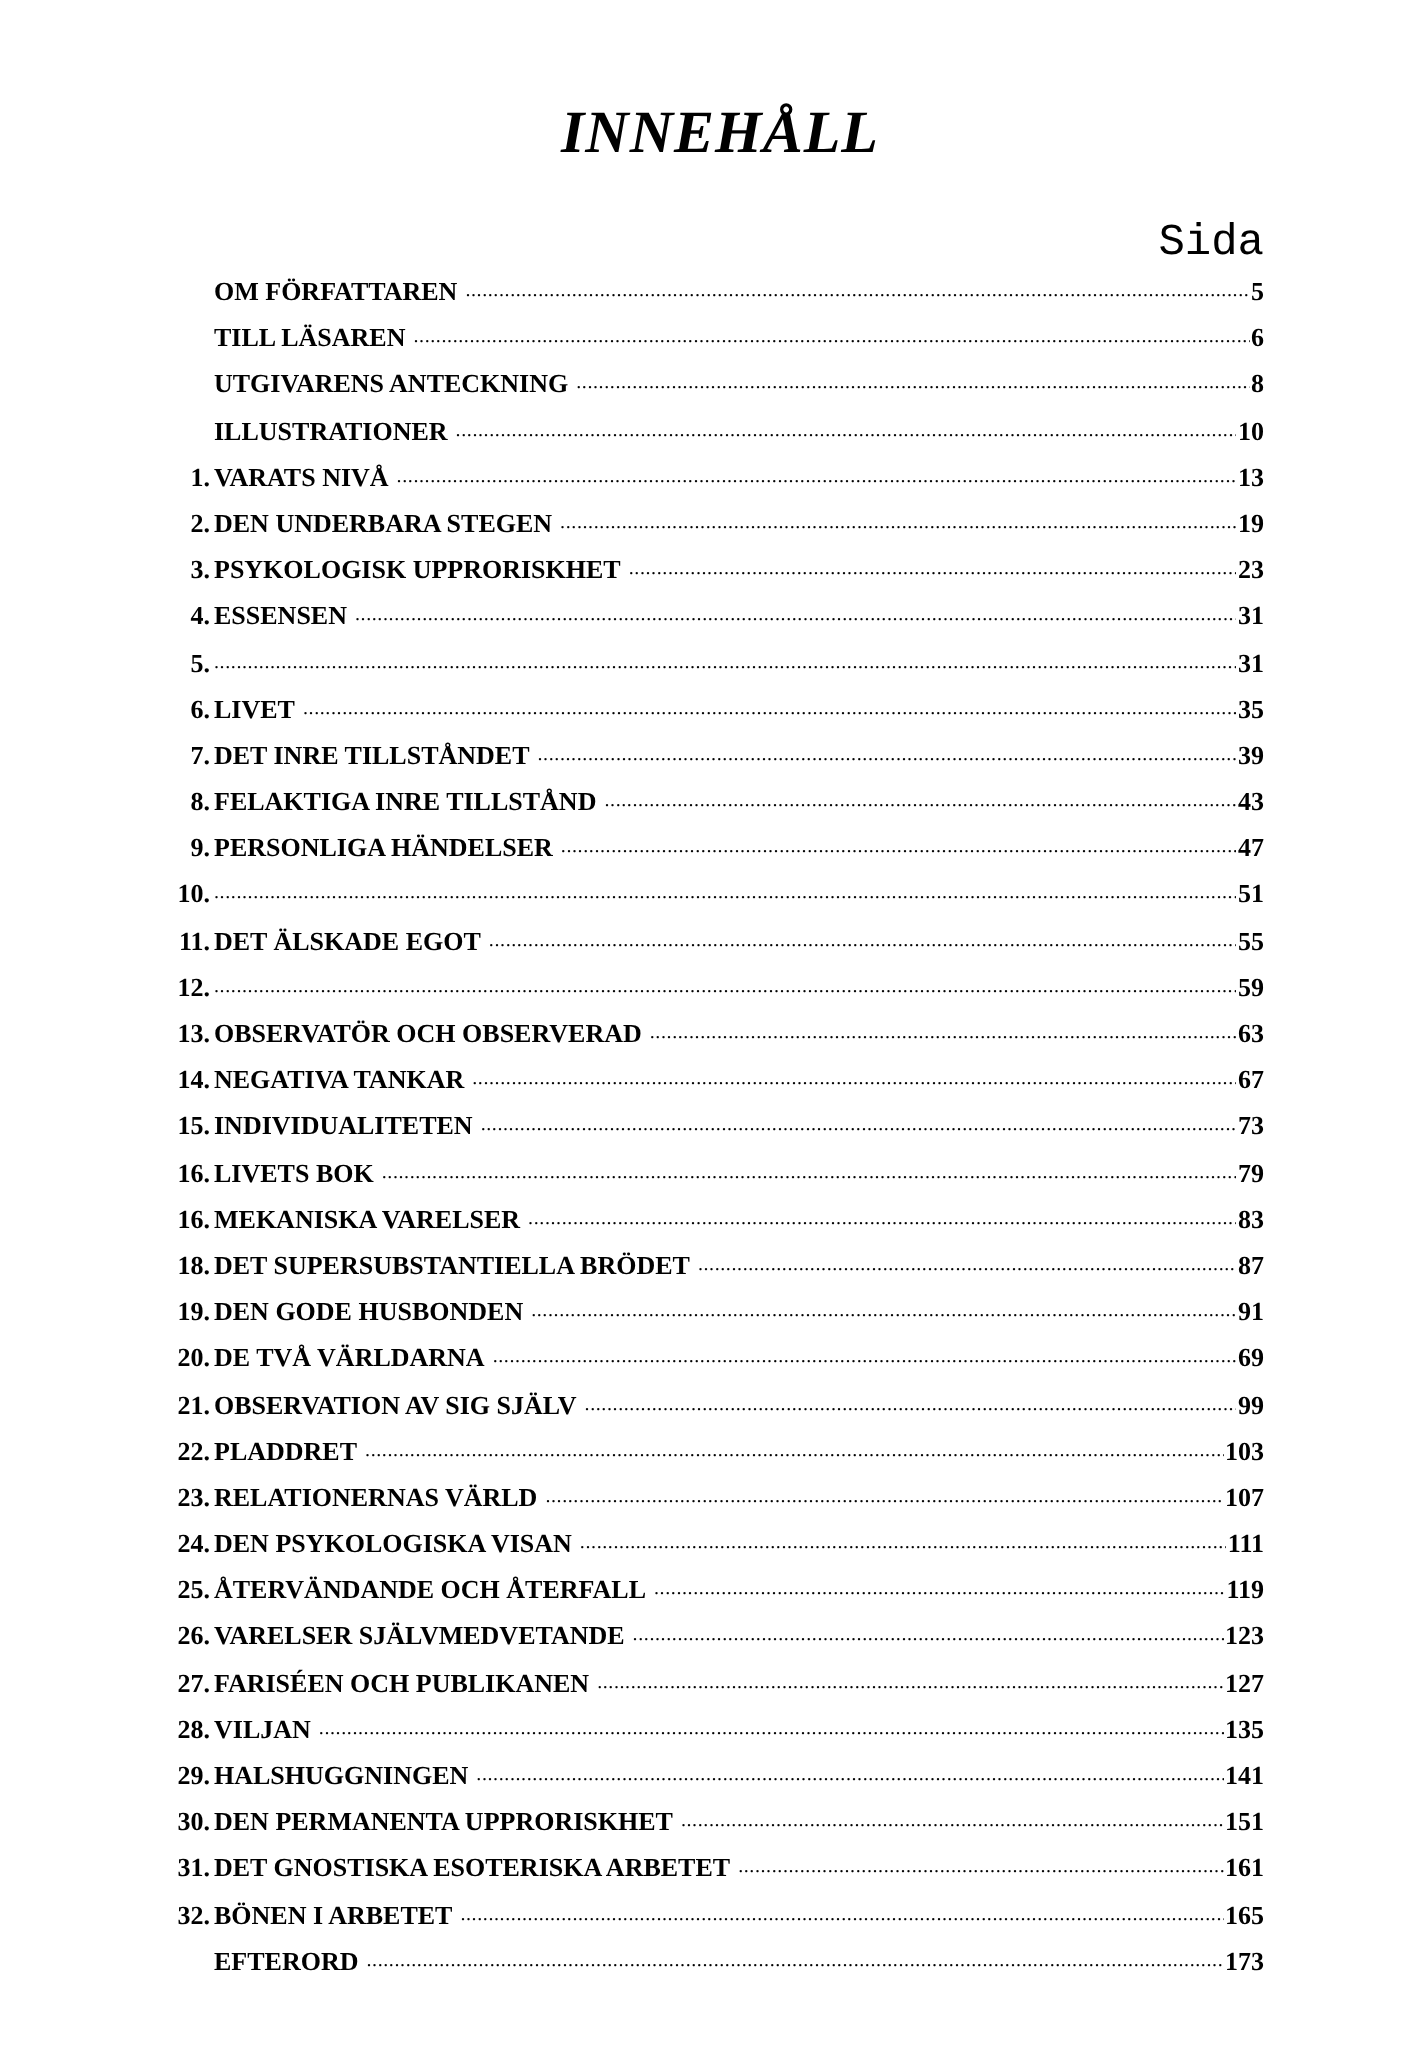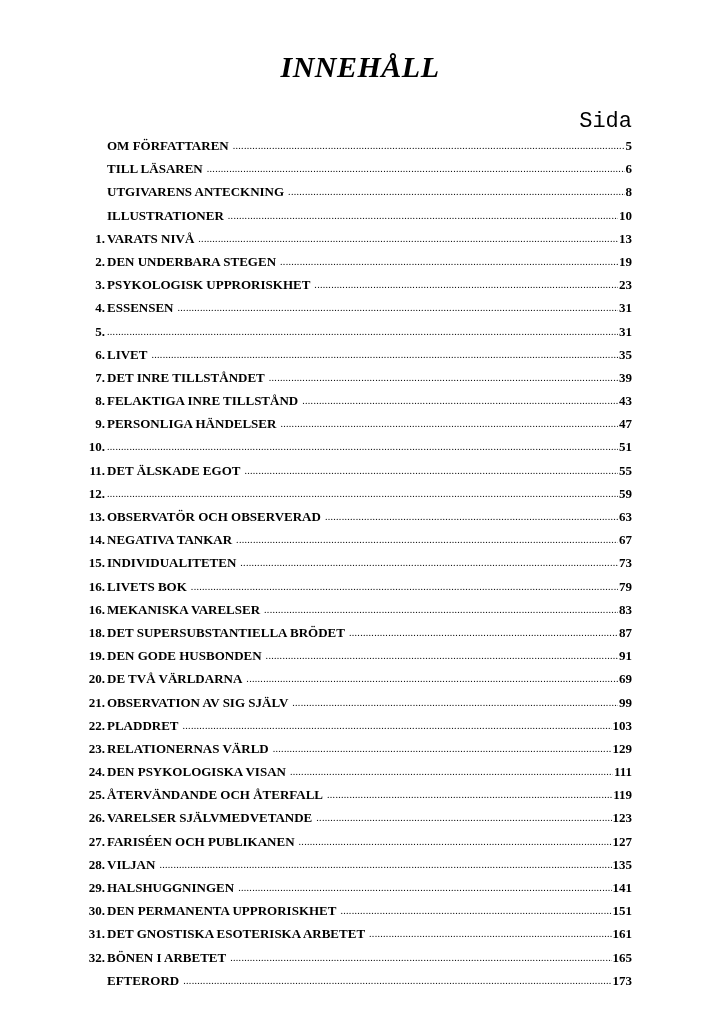--- a/index.html
+++ b/index.html
@@ -171,21 +171,21 @@
     <div class="row">
       <span class="num">22.</span>
       <span class="label">PLADDRET</span>
       <span class="dots"></span>
       <span class="page">103</span>
     </div>
     <div class="row">
       <span class="num">23.</span>
       <span class="label">RELATIONERNAS VÄRLD</span>
       <span class="dots"></span>
-      <span class="page">129</span>
+      <span class="page">107</span>
     </div>
     <div class="row">
       <span class="num">24.</span>
       <span class="label">DEN PSYKOLOGISKA VISAN</span>
       <span class="dots"></span>
       <span class="page">111</span>
     </div>
     <div class="row">
       <span class="num">25.</span>
       <span class="label">ÅTERVÄNDANDE OCH ÅTERFALL</span>

